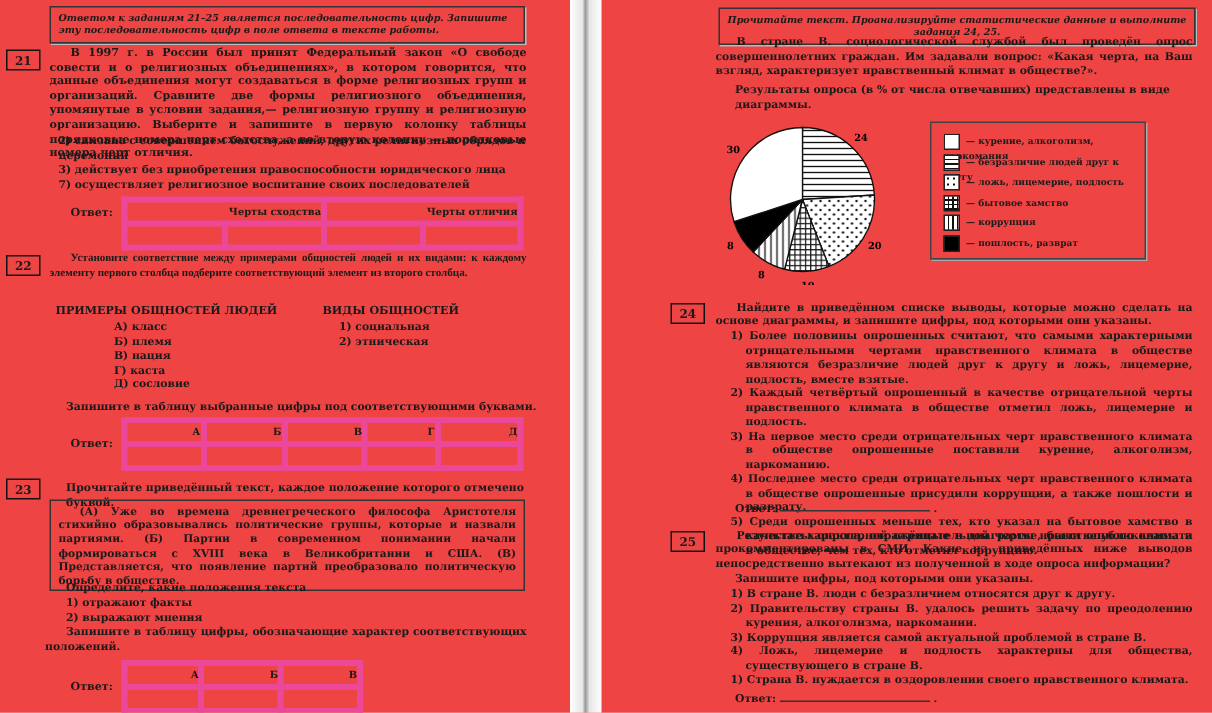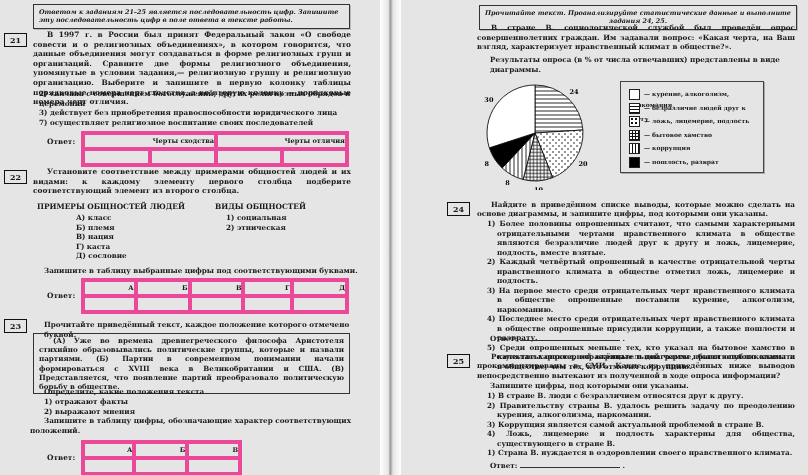--- a/index.html
+++ b/index.html
@@ -1,17 +1,17 @@
 <!DOCTYPE html>
 <html><head>
 <meta charset="utf-8">
 <style>
   html, body { margin:0; padding:0; }
   body { width:808px; height:475px; overflow:hidden; background:#fff; font-family:"DejaVu Serif", serif; color:#1a1a1a; position:relative; }
-  .page { position:absolute; top:0; height:475px; background:#e5e5e5; overflow:hidden; }
+  .page { position:absolute; top:0; height:475px; background:#ef4444; overflow:hidden; }
   #left-page { left:0; width:380px; }
   #right-page { left:401px; width:407px; }
   .gutter { position:absolute; top:0; left:380px; width:21px; height:475px;
     background:linear-gradient(to right,#fff 0%,#e6e6e6 40%,#999 48%,#aaa 52%,#e6e6e6 62%,#fff 100%); }
   .f { font-size:7.4px; line-height:9.6px; }
   .b { font-weight:bold; }
   .abs { position:absolute; }
   .numbox { position:absolute; width:21px; height:12px; border:1.5px solid #111; font-size:8px; font-weight:bold; text-align:center; line-height:12px; font-family:"DejaVu Serif", serif; }
   .notebox { position:absolute; border:1.2px solid #333; font-style:italic; font-weight:bold; font-size:6.4px; line-height:8.4px; padding:3px 5px; box-shadow:1px 1px 0 #bbb; }
   .j { text-align:justify; }
@@ -51,21 +51,21 @@
     <tr>
       <td></td>
       <td></td>
       <td></td>
       <td></td>
     </tr>
   </tbody>
     </table>
 
   <div class="numbox" style="left:4px; top:170px;">22</div>
-  <div class="abs f j ind b" style="left:33px; top:167px; width:318px;">Установите соответствие между примерами общностей людей и их видами: к каждому элементу первого столбца подберите соответствующий элемент из второго столбца.</div>
+  <div class="abs f j ind b" style="left:33px; top:167px; width:318px;font-family:Liberation Serif, serif;">Установите соответствие между примерами общностей людей и их видами: к каждому элементу первого столбца подберите соответствующий элемент из второго столбца.</div>
   <div class="abs f b" style="left:37px; top:202px;">ПРИМЕРЫ ОБЩНОСТЕЙ ЛЮДЕЙ</div>
   <div class="abs f b" style="left:215px; top:202px;">ВИДЫ ОБЩНОСТЕЙ</div>
   <div class="abs" style="left:76px; top:213px;">
     <div class="item">А) класс</div>
     <div class="item">Б) племя</div>
     <div class="item">В) нация</div>
     <div class="item">Г) каста</div>
     <div class="item">Д) сословие</div>
   </div>
   <div class="abs" style="left:226px; top:213px;">

